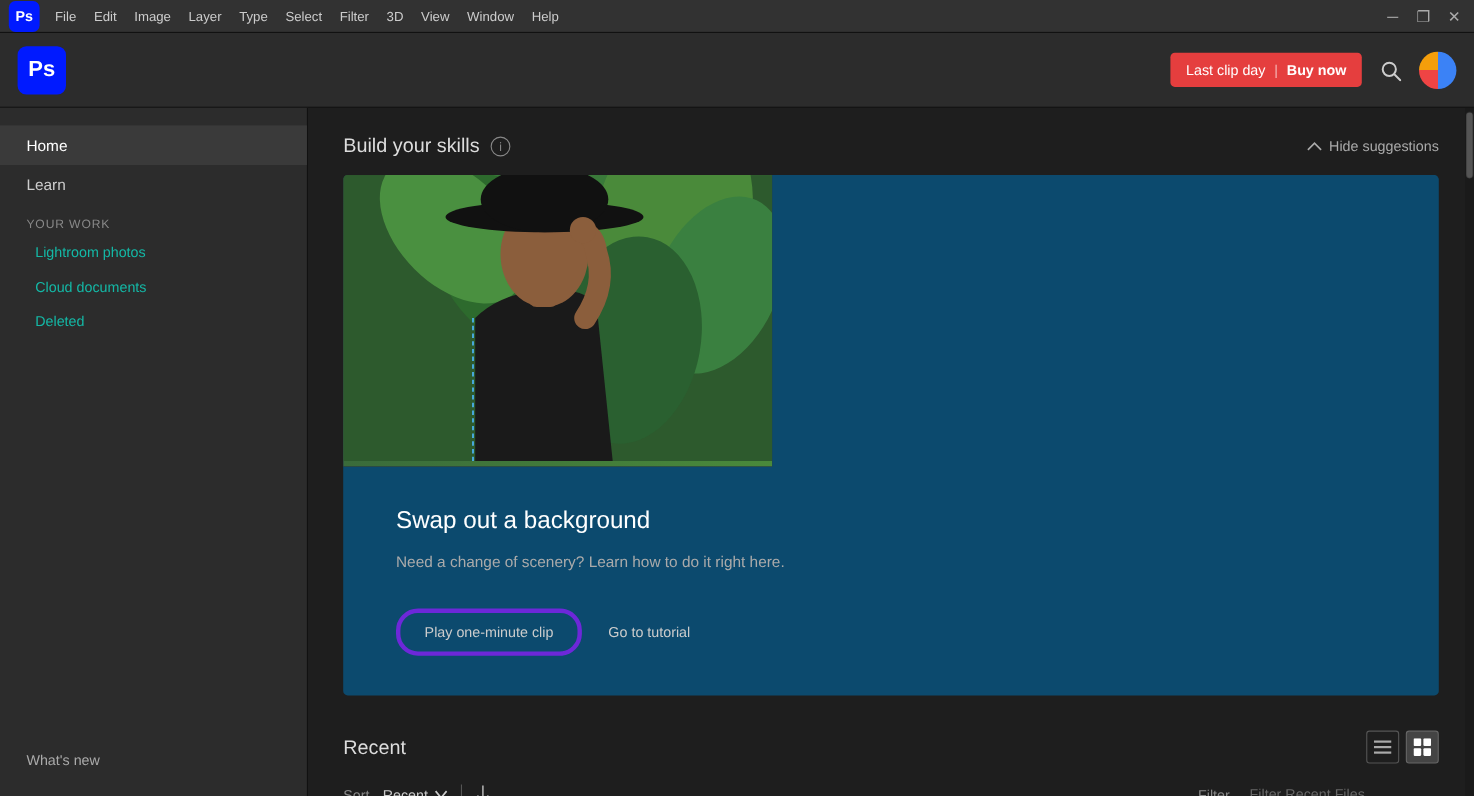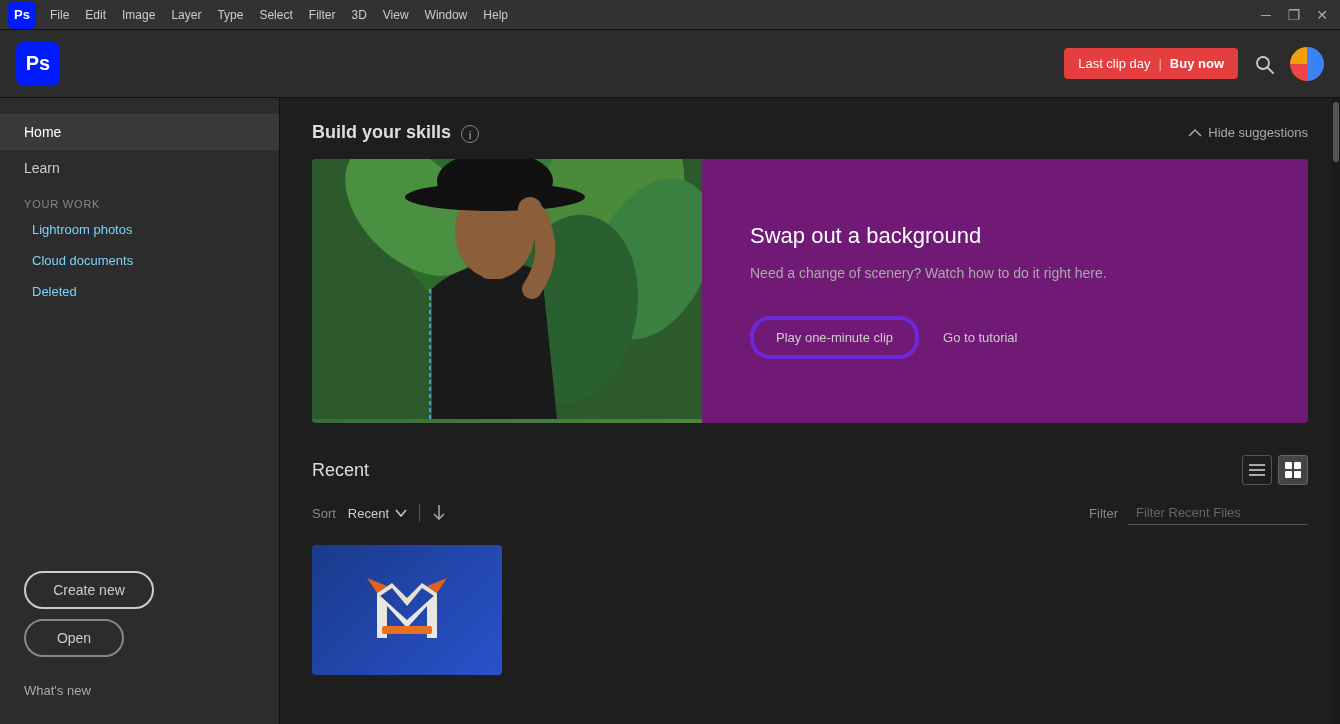--- a/index.html
+++ b/index.html
@@ -167,21 +167,21 @@
     .sidebar-section-label {
       padding: 12px 24px 4px;
       font-size: 11px;
       color: #888;
       text-transform: uppercase;
       letter-spacing: 0.8px;
     }
     .sidebar-sub-item {
       padding: 8px 32px;
       font-size: 13px;
-      color: #7dd3fc;
+      color: #14b8a6;
       cursor: pointer;
     }
 
     .sidebar-buttons {
       padding: 16px 24px;
       display: flex;
       flex-direction: column;
       gap: 10px;
     }
     .btn-create {
@@ -229,25 +229,25 @@
 
     
     .section-header {
       display: flex;
       align-items: center;
       justify-content: space-between;
       margin-bottom: 16px;
     }
     .section-title {
       display: flex;
-      align-items: flex-end;
+      align-items: center;
       gap: 10px;
       font-size: 18px;
       color: #ddd;
-      font-weight: 700;
+      font-weight: 400;
     }
     .info-icon {
       width: 18px;
       height: 18px;
       border: 1.5px solid #888;
       border-radius: 50%;
       display: flex;
       align-items: center;
       justify-content: center;
       font-size: 11px;
@@ -259,25 +259,26 @@
       align-items: center;
       gap: 6px;
       color: #aaa;
       font-size: 13px;
       cursor: pointer;
     }
 
     
     .tutorial-card {
       display: flex;
-      background: #701a75;
+      background: #0c4a6e;
       border-radius: 4px;
       overflow: hidden;
       margin-bottom: 32px;
       min-height: 260px;
+      flex-direction: column;
     }
     .tutorial-image {
       width: 390px;
       min-height: 260px;
       background: #333;
       flex-shrink: 0;
       position: relative;
       overflow: hidden;
     }
     .tutorial-image-bg {
@@ -519,24 +520,20 @@
         <span>Learn</span>
       </div>
 
       <div class="sidebar-section-label">YOUR WORK</div>
 
       <div class="sidebar-sub-item">Lightroom photos</div>
       <div class="sidebar-sub-item">Cloud documents</div>
       <div class="sidebar-sub-item">Deleted</div>
     </div>
 
-    <div class="sidebar-buttons">
-      <button class="btn-create">Create new</button>
-      <button class="btn-open">Open</button>
-    </div>
 
     <div class="sidebar-bottom">
       <div class="whats-new">What's new</div>
     </div>
   </div>
 
   <div class="main-content">
 
     <div class="section-header">
       <div class="section-title">
@@ -581,21 +578,21 @@
             <path d="M220 130 Q240 100 230 70 Q228 55 218 52" stroke="#8B5E3C" stroke-width="20" fill="none" stroke-linecap="round"></path>
 
             <circle cx="218" cy="50" r="12" fill="#8B5E3C"></circle>
 
             <path d="M118 260 L118 128" stroke="#4db8ff" stroke-width="1.5" fill="none" stroke-dasharray="4,3"></path>
           </svg>
         </div>
       </div>
       <div class="tutorial-info">
         <div class="tutorial-title">Swap out a background</div>
-        <div class="tutorial-desc">Need a change of scenery? Watch how to do it right here.</div>
+        <div class="tutorial-desc">Need a change of scenery? Learn how to do it right here.</div>
         <div class="tutorial-actions">
           <button class="btn-play">Play one-minute clip</button>
           <button class="btn-tutorial">Go to tutorial</button>
         </div>
       </div>
     </div>
 
     <div class="recent-header">
       <div class="recent-title">Recent</div>
       <div class="view-toggle">

